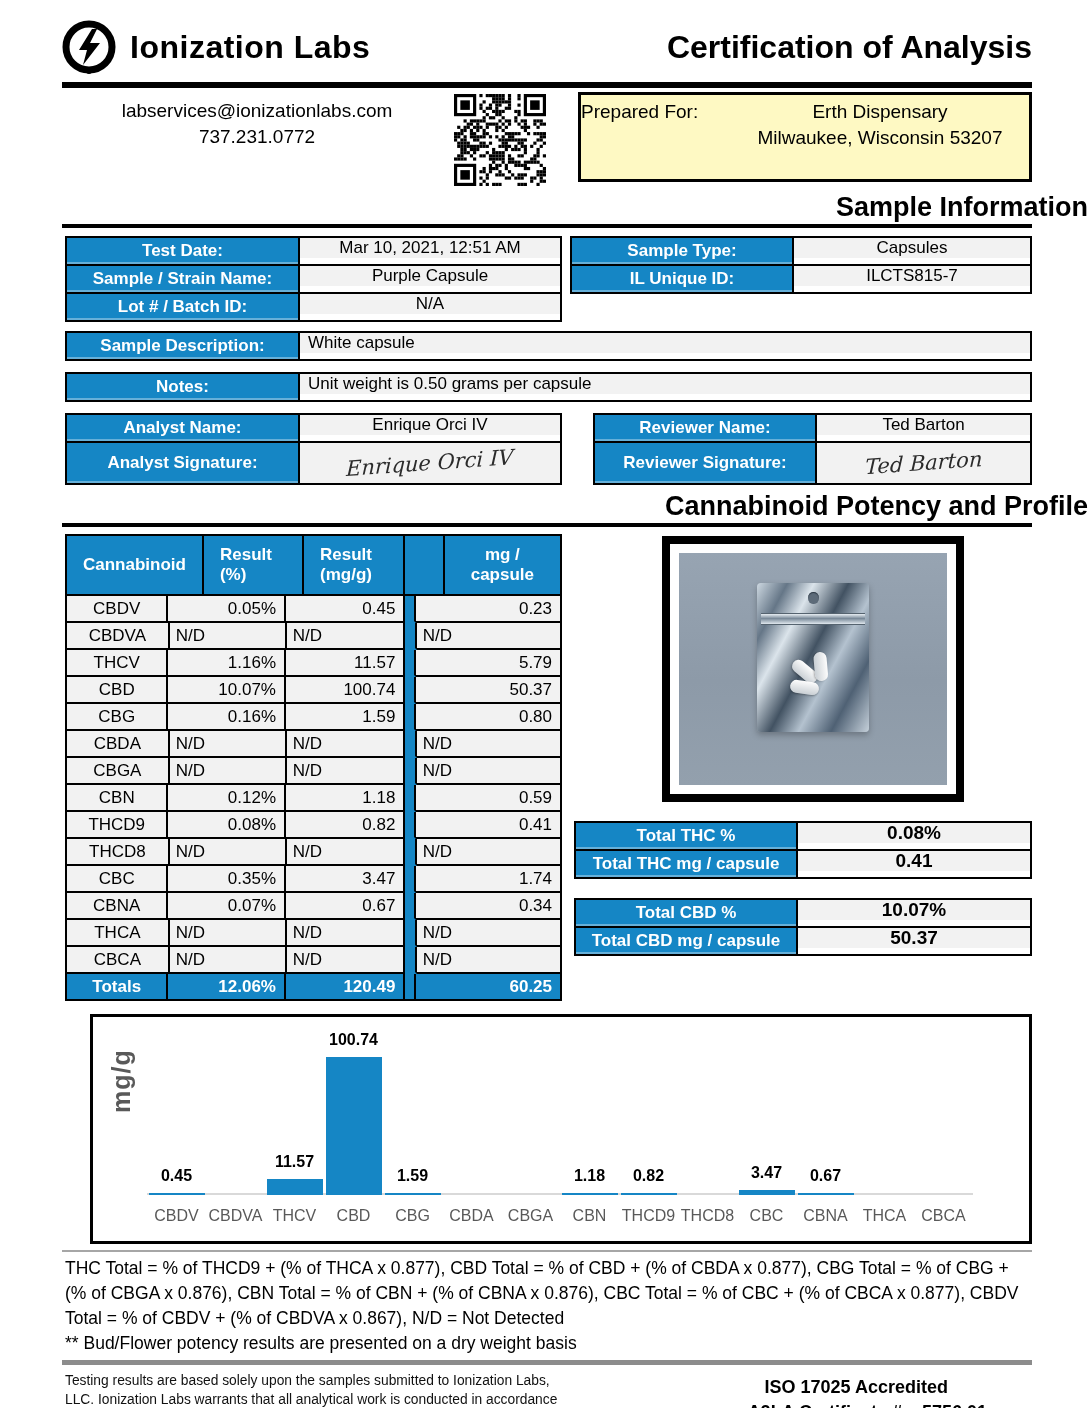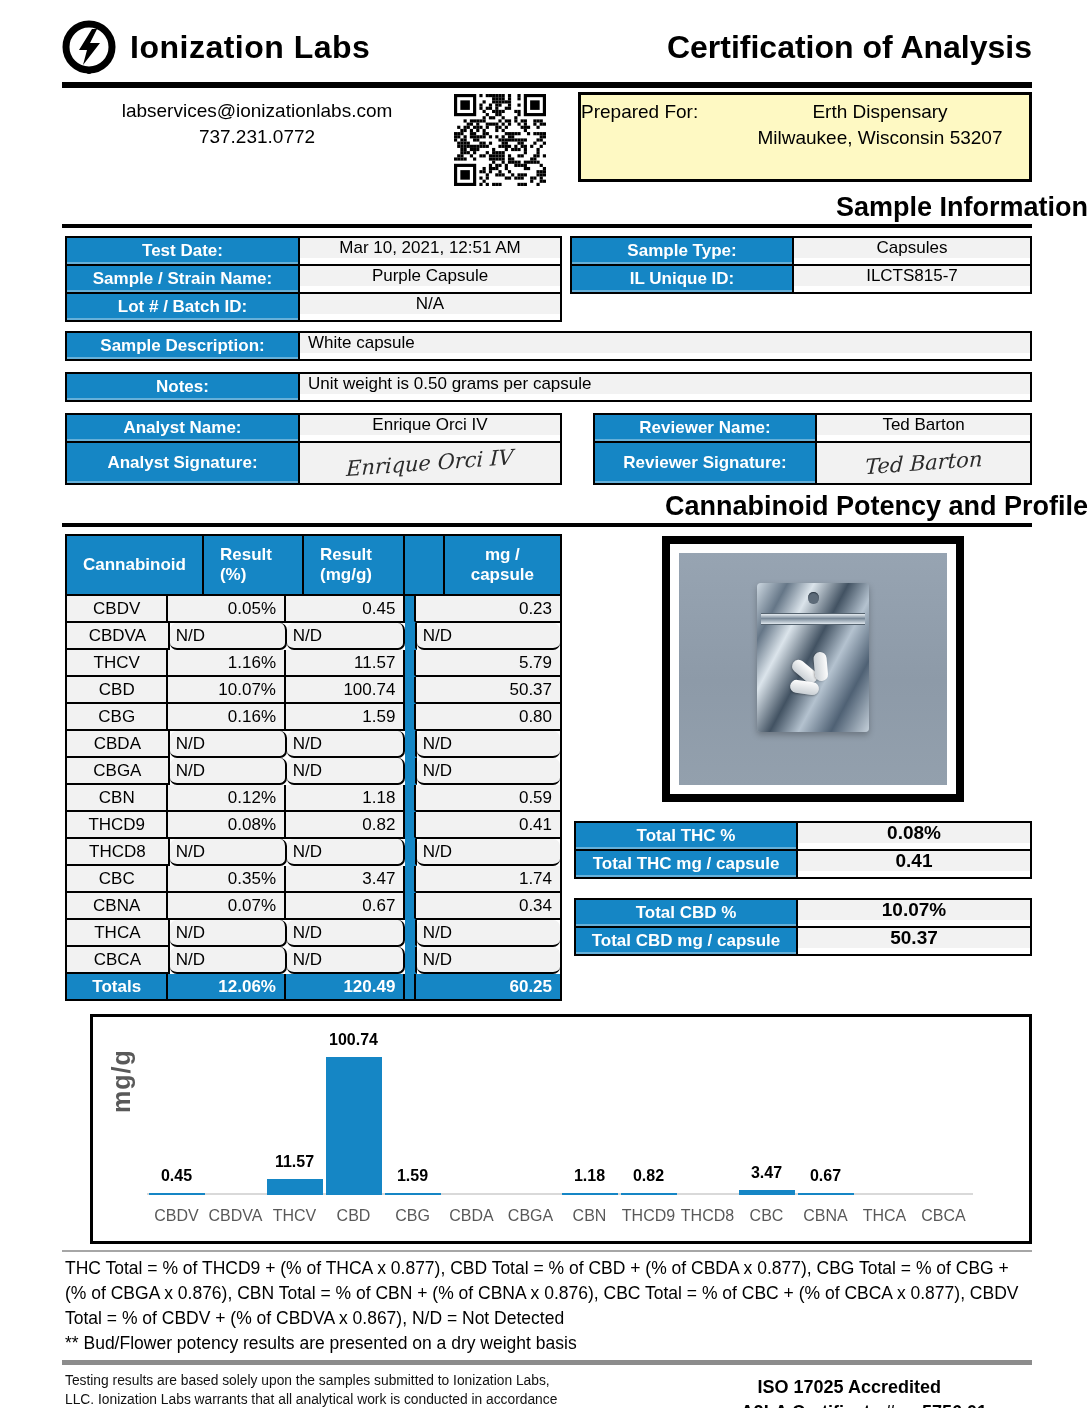--- a/index.html
+++ b/index.html
@@ -51,21 +51,21 @@
   .pot-table{width:493px;border:2px solid #000;}
   .pot-row{display:flex;}
   .pot-cell{font-size:17px;height:25px;display:flex;align-items:center;background:#f2f2f2;border-right:2px solid #000;border-bottom:2px solid #000;}
   .pot-cell:last-child{border-right:none;}
   .c-name{width:110px;justify-content:center;}
   .c-pct{width:119px;}
   .c-mgg{width:121px;}
   .c-div{width:10px;background:#1586c5;border-bottom:2px solid #1586c5;}
   .c-mgcap{width:150px;text-align:center;}
   .num{justify-content:flex-end;padding-right:8px;}
-  .nd{justify-content:flex-start;padding-left:6px;border-radius:7px;}
+  .nd{justify-content:flex-start;padding-left:6px;}
   .pot-head .pot-cell{background:#1586c5;color:#fff;font-weight:bold;justify-content:center;height:26px;padding:16px;}
   .pot-head .c-div{border-bottom:2px solid #000;}
   .pot-total .pot-cell{background:#1586c5;color:#fff;font-weight:bold;border-bottom:none;}
   .pot-total .c-name{justify-content:center;}
 
   .right-col{width:458px;margin-left:auto;position:relative;}
   .photo-frame{width:268px;height:232px;border:8px solid #000;background:#fff;margin:2px 72px 0 88px;padding:9px;}
   .photo{width:100%;height:100%;background:linear-gradient(180deg,#97a4b2 0%,#8d9aa8 55%,#93a0ad 100%);position:relative;overflow:hidden;}
   .bag{position:absolute;left:29%;top:13%;width:42%;height:64%;border-radius:4px;background:linear-gradient(118deg,#cdd8e1 0%,#657687 16%,#dbe4eb 30%,#425262 48%,#b4c2cf 63%,#4f6174 80%,#c5d0da 100%);box-shadow:0 3px 6px rgba(0,0,0,.25);}
   .bag-hole{position:absolute;left:46%;top:6%;width:9%;height:8%;border-radius:50%;background:#5d6b79;box-shadow:inset 0 1px 1px #2e3a46;}
@@ -85,21 +85,21 @@
   .bar-label{position:absolute;font-size:16px;font-weight:bold;text-align:center;}
   .cat-label{position:absolute;font-size:16px;color:#595959;text-align:center;}
 
   
   .rule-gray-thin{height:2px;background:#a6a6a6;margin:6px 56px 0 62px;}
   .rule-gray{height:5px;background:#8c8c8c;margin:4px 56px 0 62px;}
   .footnote{margin:4px 56px 0 65px;font-size:17.5px;line-height:25px;font-family:"Liberation Sans",sans-serif;}
   .legal-row{display:flex;margin:6px 56px 0 65px;}
   .disclaimer{width:505px;font-size:13.8px;line-height:19px;color:#111;}
   .accred{margin-left:auto;width:430px;padding-top:4px;}
-  .accred-line{display:flex;justify-content:flex-end;font-size:18px;font-weight:bold;line-height:25px;gap:7px;}
+  .accred-line{display:flex;justify-content:flex-end;font-size:18px;font-weight:bold;line-height:25px;}
   .accred-line .a-label{text-align:right;}
   .accred-line .a-value{width:110px;text-align:left;padding-left:14px;}
   .accred-line.first .a-value{width:70px;}
 </style>
 </head>
 <body>
 
 <div class="page">
 
   <div class="header-row">

